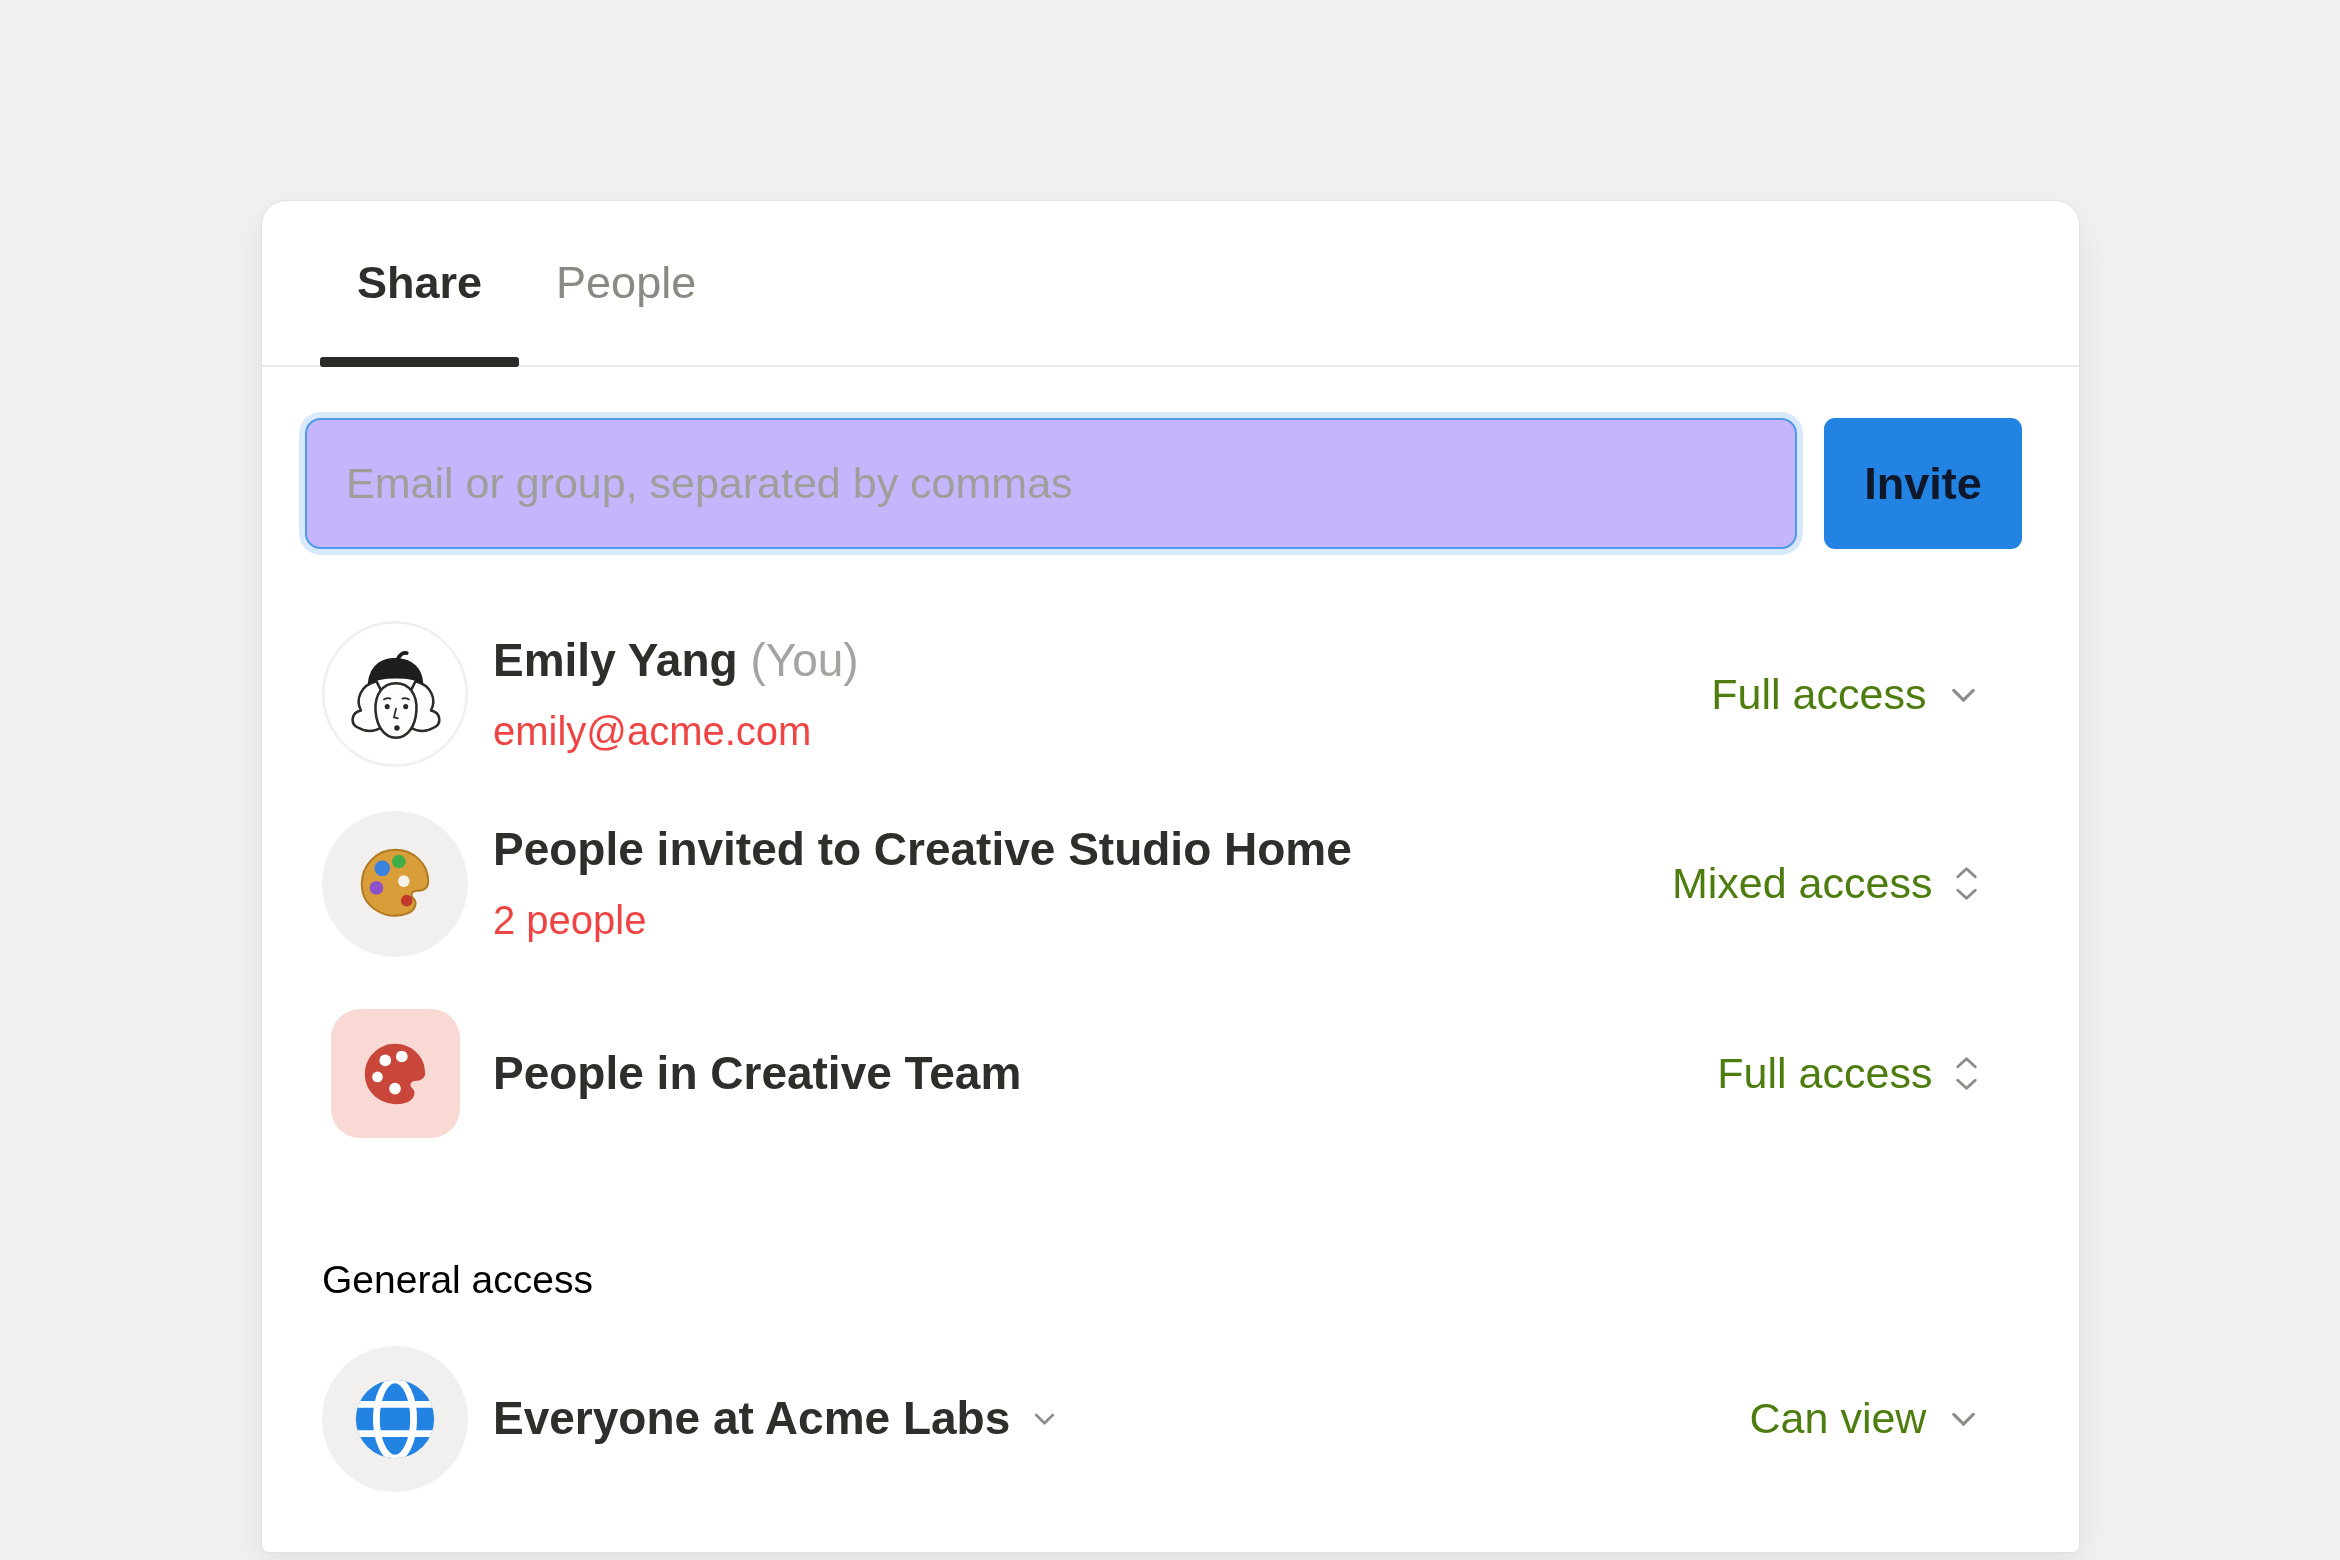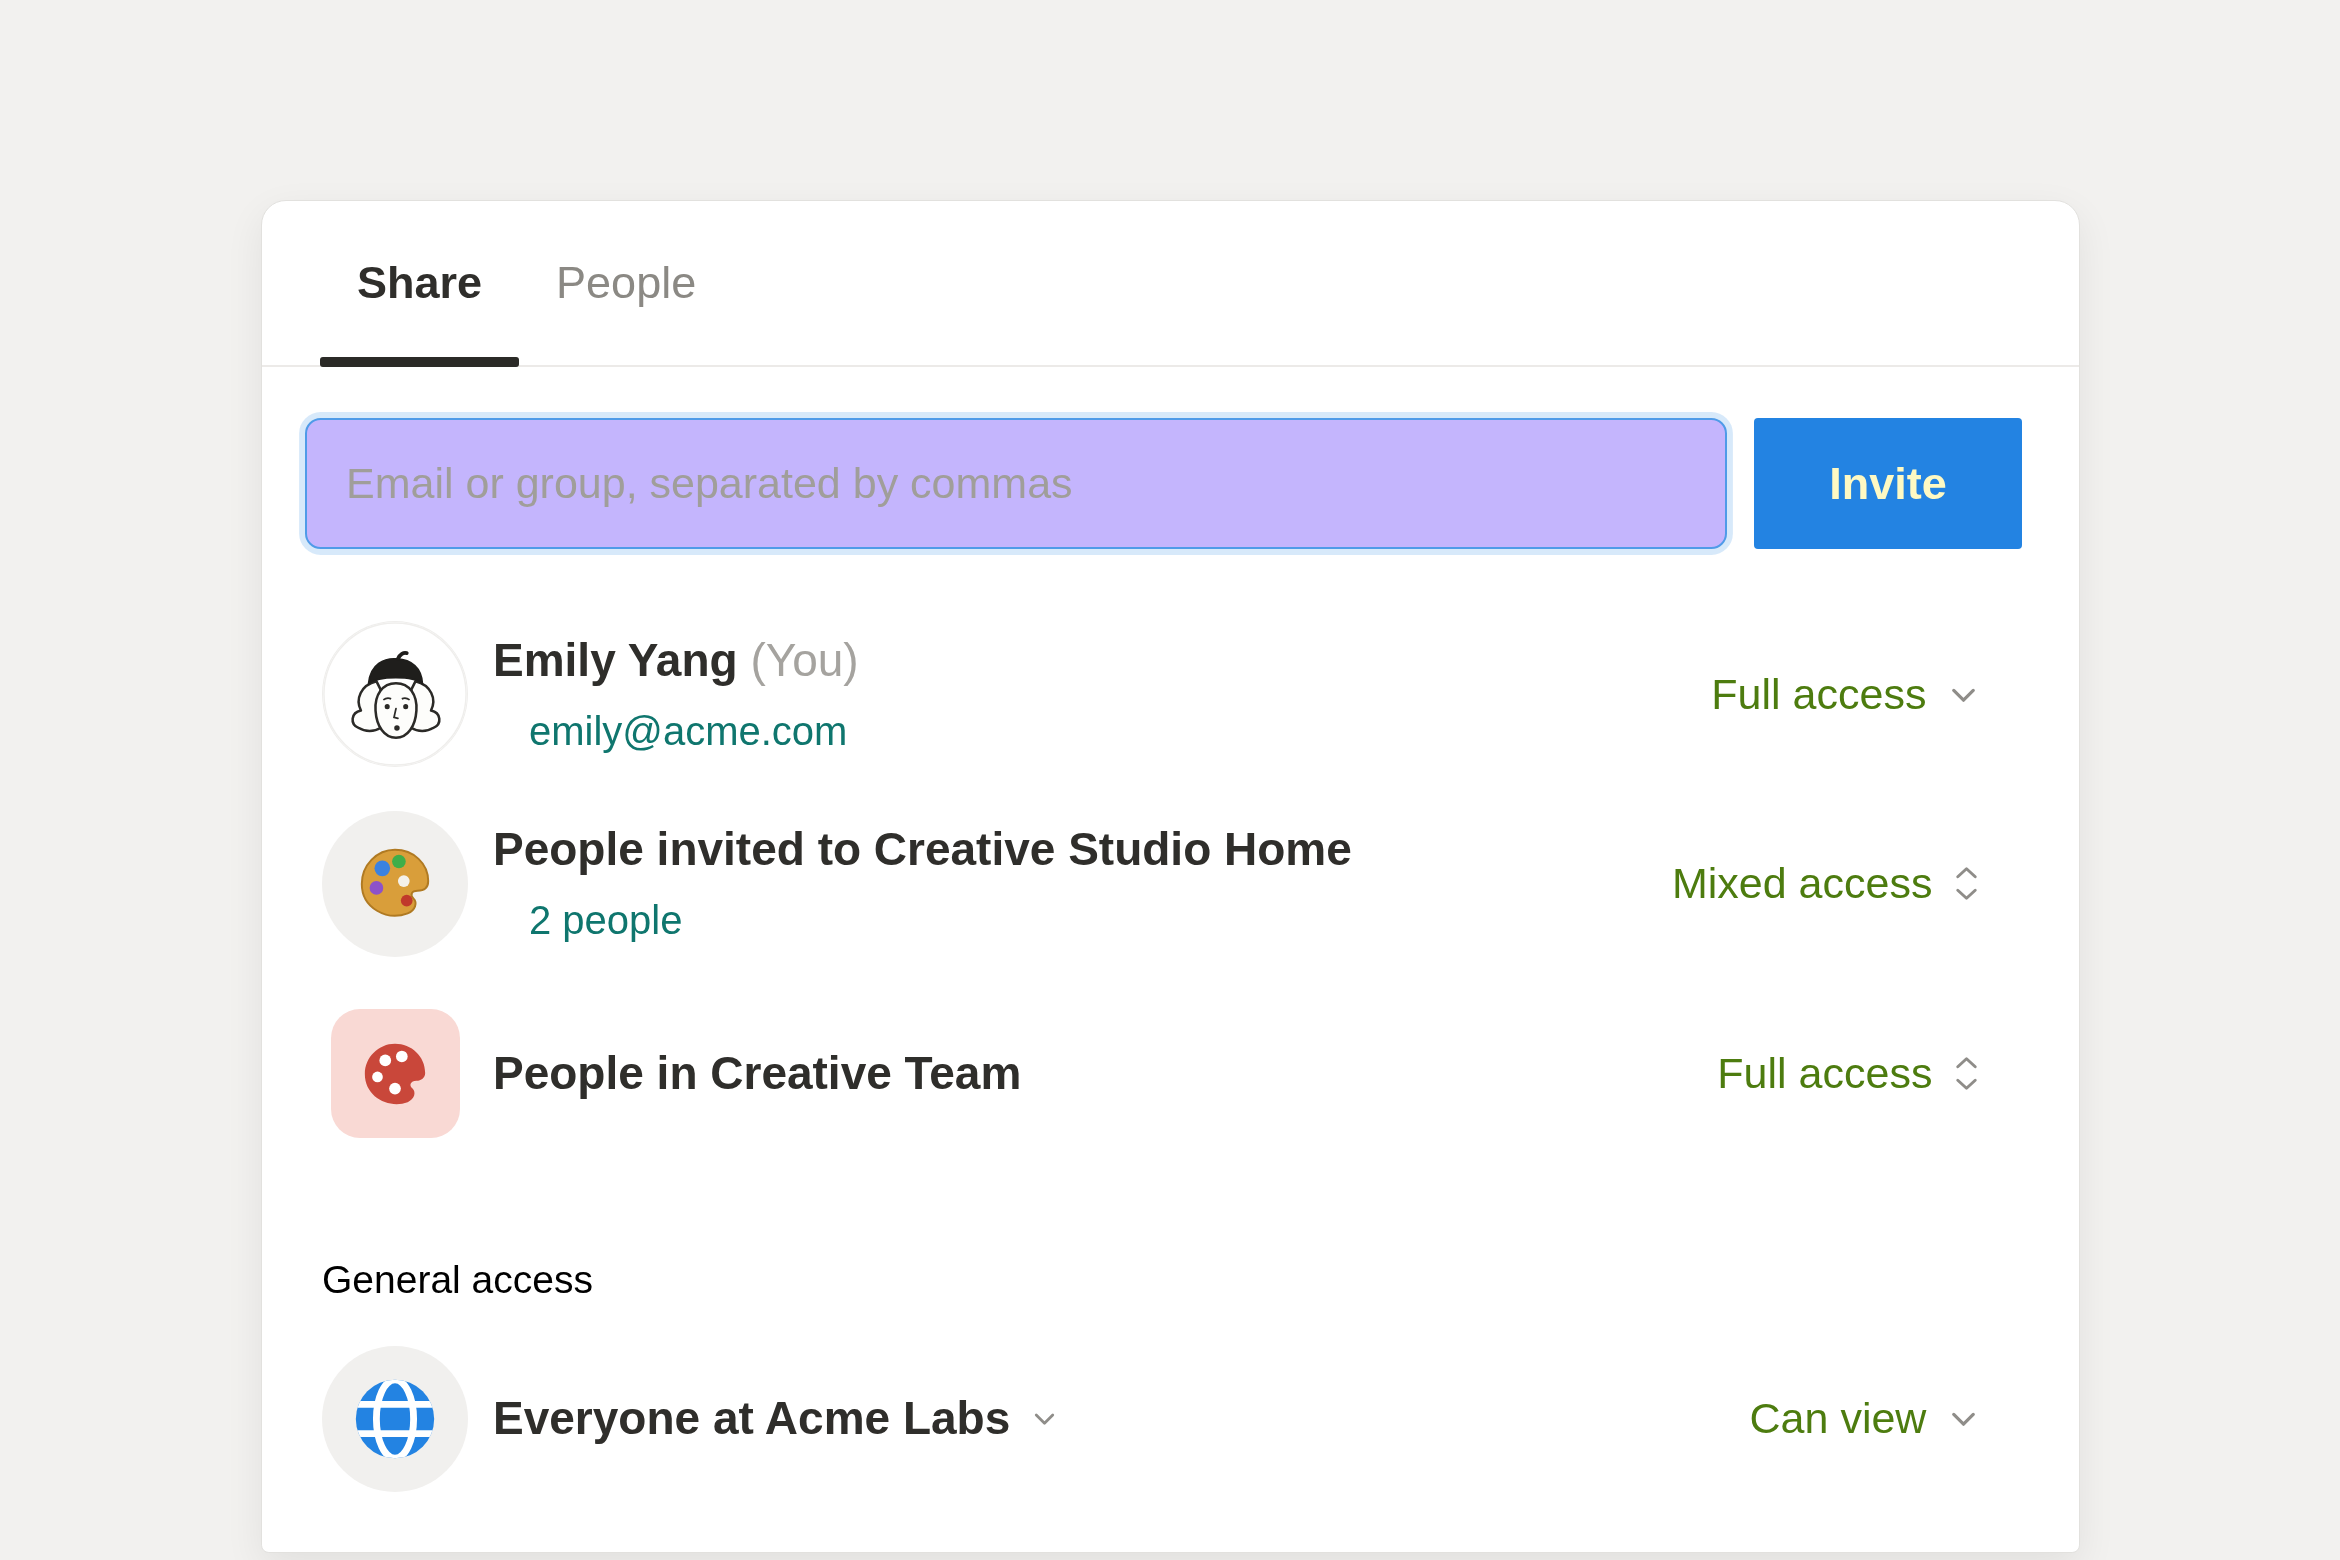--- a/index.html
+++ b/index.html
@@ -46,23 +46,23 @@
     background:#c4b5fd;
     border:2.9px solid #4f9be8;border-radius:15.6px;
     box-shadow:0 0 0 5.9px rgba(35,131,226,0.18);
     outline:none;
     padding:0 39px;
     font-family:"Liberation Sans", sans-serif;
     font-size:43px;color:#32312e;
   }
   .invite-input::placeholder{color:#a09e9a;}
   .invite-btn{
-    width:268px;height:131px;flex:none;
-    background:#2383e2;color:#fef9c3;
-    border:none;border-radius:4px;
+    width:198px;height:131px;flex:none;
+    background:#2383e2;color:#0f172a;
+    border:none;border-radius:11px;
     font-family:"Liberation Sans", sans-serif;
     font-size:45px;font-weight:600;
     cursor:pointer;
   }
   
   .rows{margin-top:55px;}
   .row{
     display:flex;align-items:center;
     min-height:180px;
     padding:0 96px 0 60px;
@@ -80,21 +80,21 @@
   }
   .avatar-circle.white{background:#ffffff;box-shadow:0 0 0 1px #efeeec inset;}
   .avatar-square{
     width:129px;height:129px;border-radius:29px;
     background:#f9d9d4;
     display:flex;align-items:center;justify-content:center;
   }
   .texts{display:flex;flex-direction:column;gap:17px;min-width:0;}
   .title{font-size:46px;line-height:57px;color:#2f2e2b;font-weight:600;white-space:nowrap;}
   .title .you{color:#a5a39f;font-weight:400;}
-  .subtitle{font-size:40px;line-height:51px;color:#0f766e;font-weight:400;white-space:nowrap;margin-left:36px;}
+  .subtitle{font-size:40px;line-height:51px;color:#ef4444;font-weight:400;white-space:nowrap;}
   .access{
     margin-left:auto;flex:none;
     display:flex;align-items:center;gap:17.6px;
     font-size:43px;color:#4d7c0f;font-weight:400;
     cursor:pointer;white-space:nowrap;
   }
   .chev{flex:none;display:block;}
   
   .section-label{
     margin:94px 96px 27px 60px;

